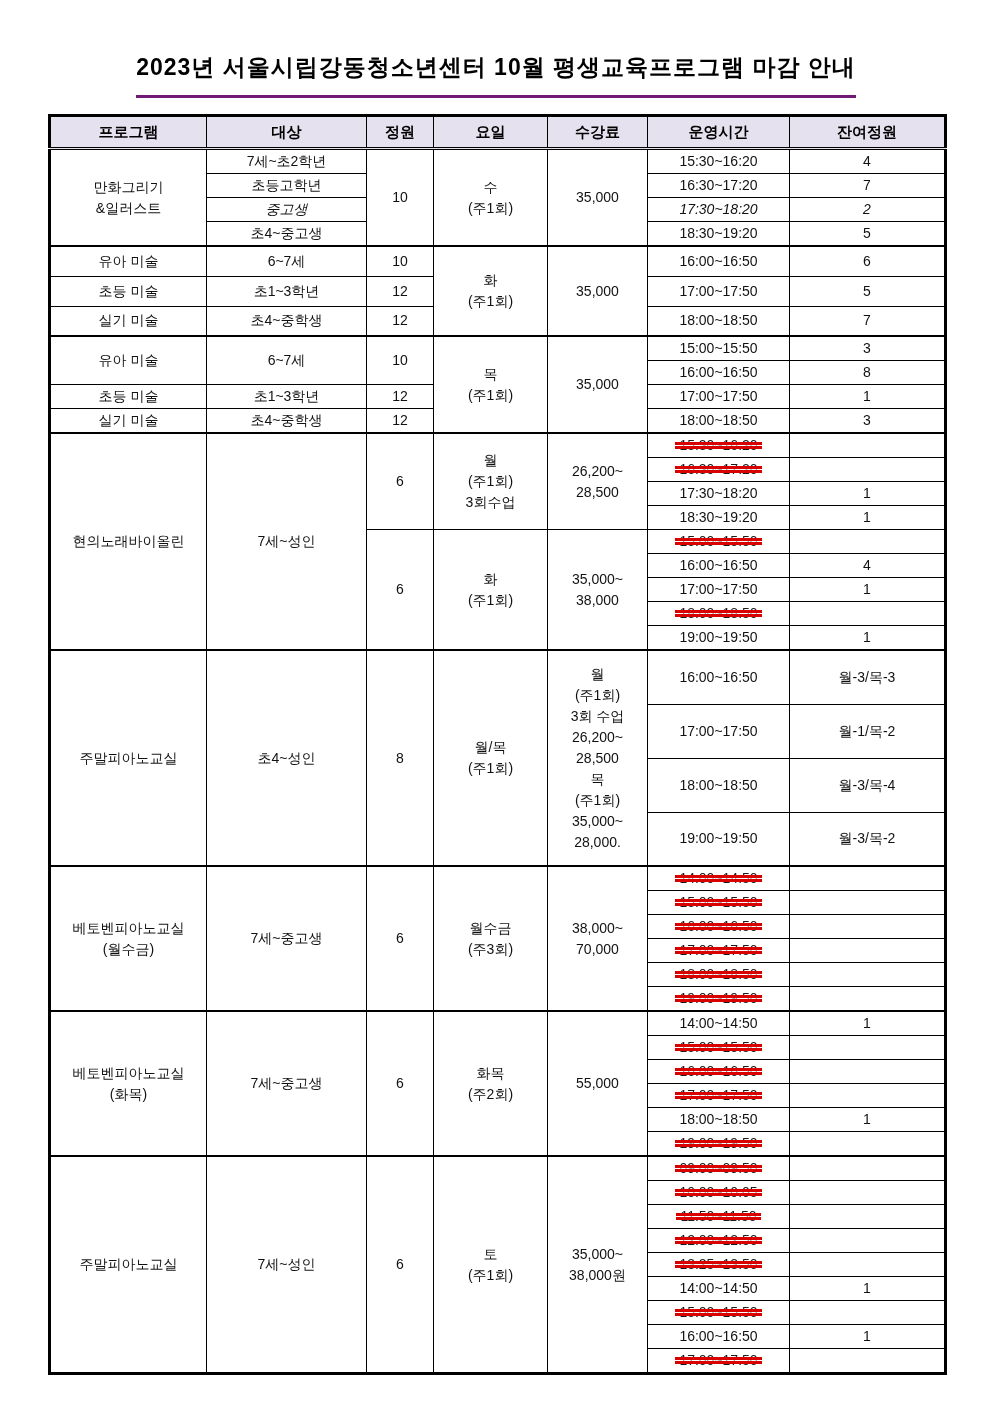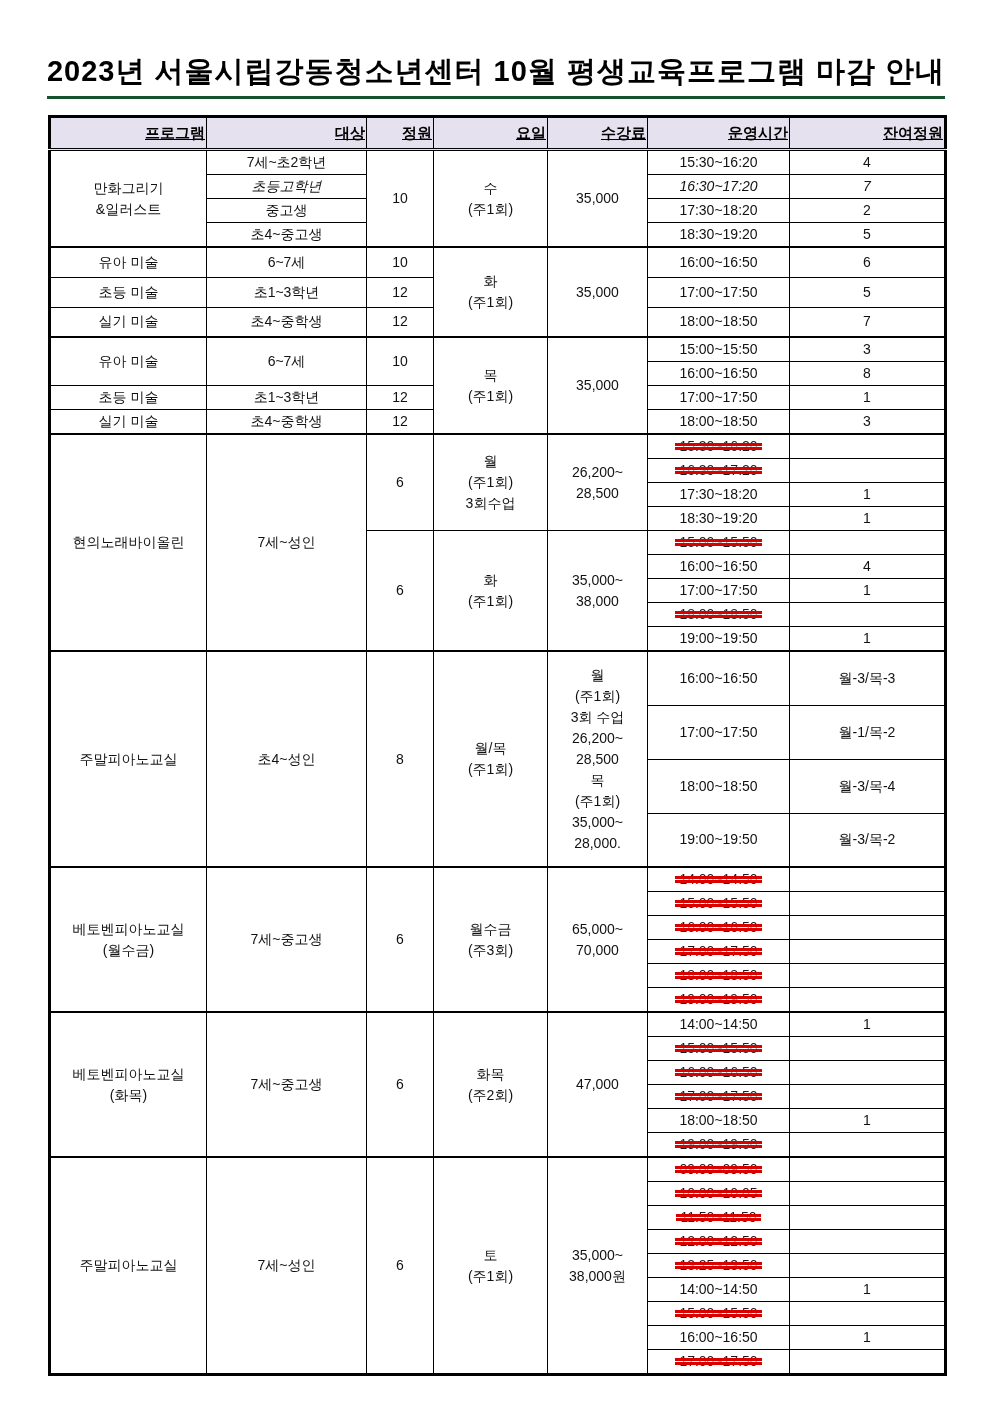--- a/index.html
+++ b/index.html
@@ -13,26 +13,26 @@
     font-family:"Liberation Sans","DejaVu Sans",sans-serif;
     color:#111;
     position:relative;
   }
   .title-wrap{
     text-align:center;
     padding-top:52px;
   }
   .page-title{
     display:inline-block;
-    font-size:29px;
+    font-size:23px;
     font-weight:bold;
     letter-spacing:1px;
     color:#000;
-    border-bottom:3px solid #14532d;
-    padding-bottom:4px;
+    border-bottom:3px solid #701a75;
+    padding-bottom:12px;
     white-space:nowrap;
   }
   table.program-table{
     border-collapse:collapse;
     table-layout:fixed;
     width:896px;
     margin:16px 0 0 48px;
     border:3px solid var(--border);
   }
   col.c0{width:157px;}
@@ -41,23 +41,22 @@
   col.c3{width:114px;}
   col.c4{width:100px;}
   col.c5{width:142px;}
   col.c6{width:156px;}
   th{
     background:var(--header-bg);
     border:1px solid var(--border);
     border-bottom:3px double var(--border);
     font-size:15px;
     font-weight:bold;
-    text-decoration:underline;
     height:28px;
-    text-align:right;
+    text-align:center;
     vertical-align:middle;
     color:#000;
   }
   td{
     border:1px solid var(--border);
     font-size:14px;
     text-align:center;
     vertical-align:middle;
     padding:1px 2px;
     color:#111;
@@ -132,32 +131,32 @@
         <td rowspan="4">
           <span class="ln">35,000</span>
         </td>
         <td>
           <span class="ln">15:30~16:20</span>
         </td>
         <td>
           <span class="ln">4</span>
         </td>
       </tr>
+      <tr style="height: 22px;">
+        <td>
+          <span class="ln">초등고학년</span>
+        </td>
+        <td>
+          <span class="ln">16:30~17:20</span>
+        </td>
+        <td>
+          <span class="ln">7</span>
+        </td>
+      </tr>
       <tr style="height: 22px; font-style: italic;">
-        <td>
-          <span class="ln">초등고학년</span>
-        </td>
-        <td>
-          <span class="ln">16:30~17:20</span>
-        </td>
-        <td>
-          <span class="ln">7</span>
-        </td>
-      </tr>
-      <tr style="height: 22px;">
         <td>
           <span class="ln">중고생</span>
         </td>
         <td>
           <span class="ln">17:30~18:20</span>
         </td>
         <td>
           <span class="ln">2</span>
         </td>
       </tr>
@@ -454,21 +453,21 @@
           <span class="ln">7세~중고생</span>
         </td>
         <td rowspan="6">
           <span class="ln">6</span>
         </td>
         <td rowspan="6">
           <span class="ln">월수금</span>
           <span class="ln">(주3회)</span>
         </td>
         <td rowspan="6">
-          <span class="ln">65,000~</span>
+          <span class="ln">38,000~</span>
           <span class="ln">70,000</span>
         </td>
         <td><span class="ln strike">14:00~14:50</span></td>
         <td>
           <span class="ln"></span>
         </td>
       </tr>
       <tr style="height: 24px;">
         <td><span class="ln strike">15:00~15:50</span></td>
         <td>
@@ -508,21 +507,21 @@
           <span class="ln">7세~중고생</span>
         </td>
         <td rowspan="6">
           <span class="ln">6</span>
         </td>
         <td rowspan="6">
           <span class="ln">화목</span>
           <span class="ln">(주2회)</span>
         </td>
         <td rowspan="6">
-          <span class="ln">47,000</span>
+          <span class="ln">55,000</span>
         </td>
         <td>
           <span class="ln">14:00~14:50</span>
         </td>
         <td>
           <span class="ln">1</span>
         </td>
       </tr>
       <tr style="height: 24px;">
         <td><span class="ln strike">15:00~15:50</span></td>

